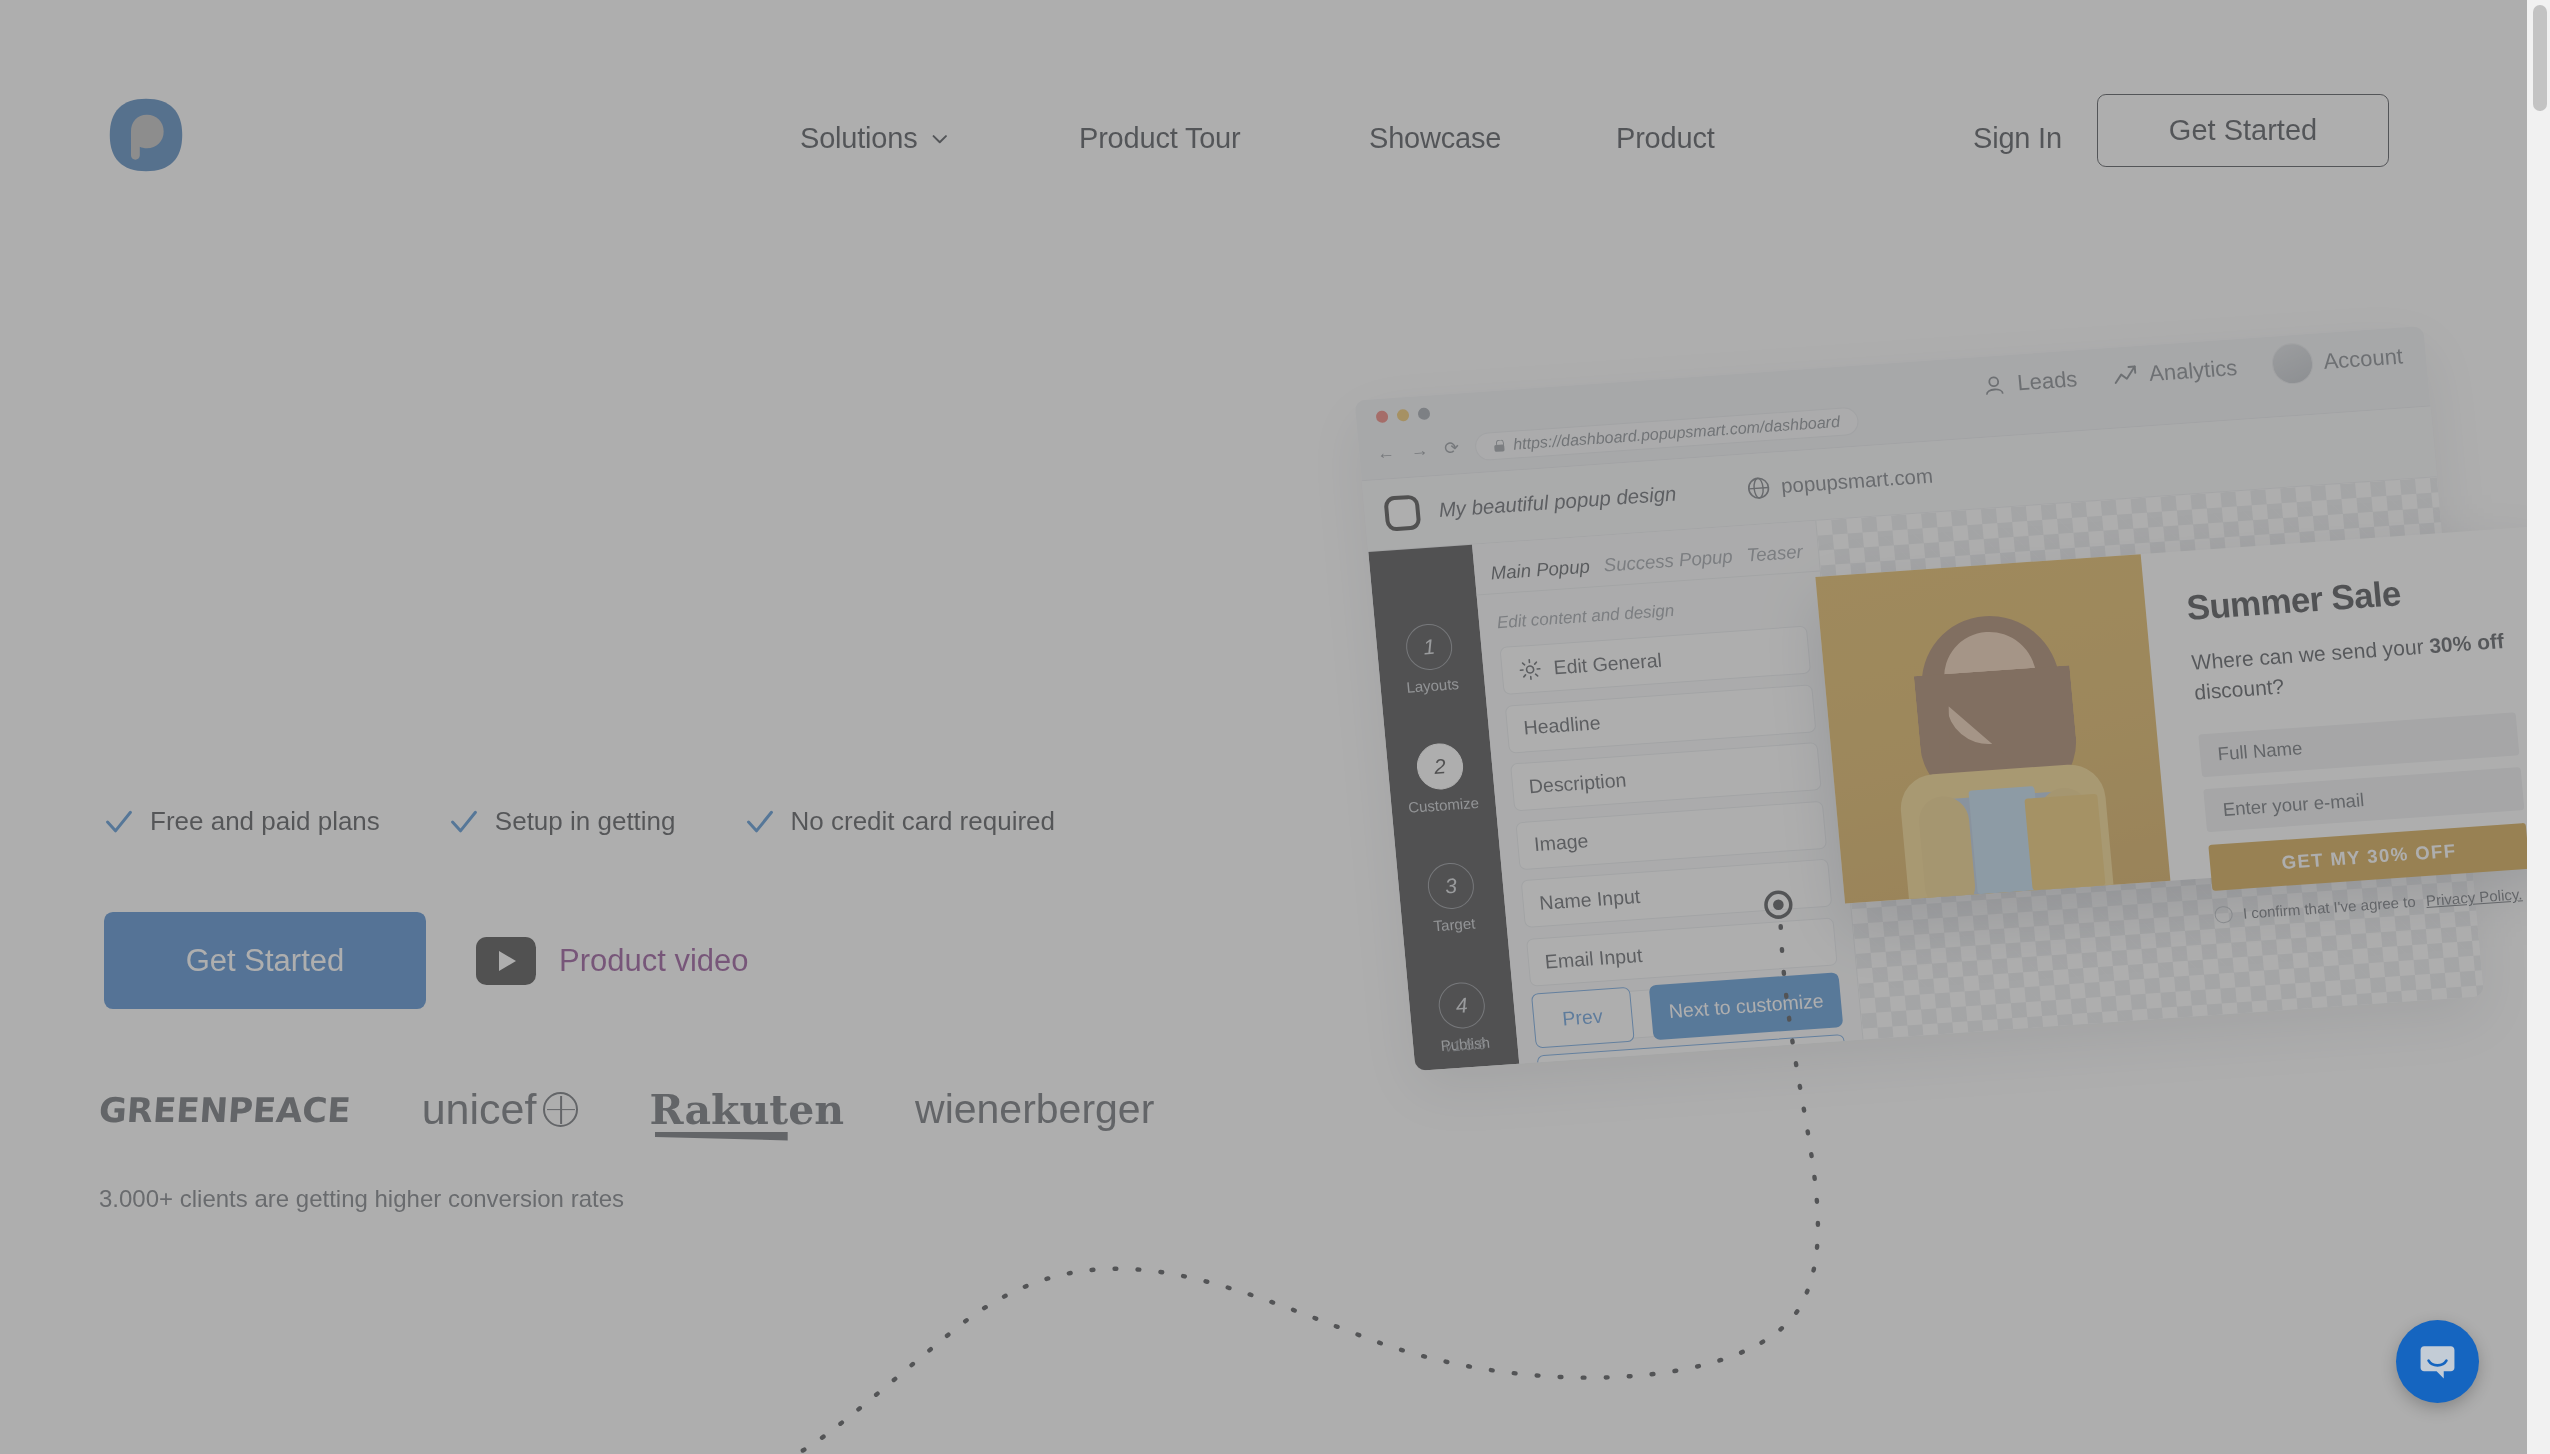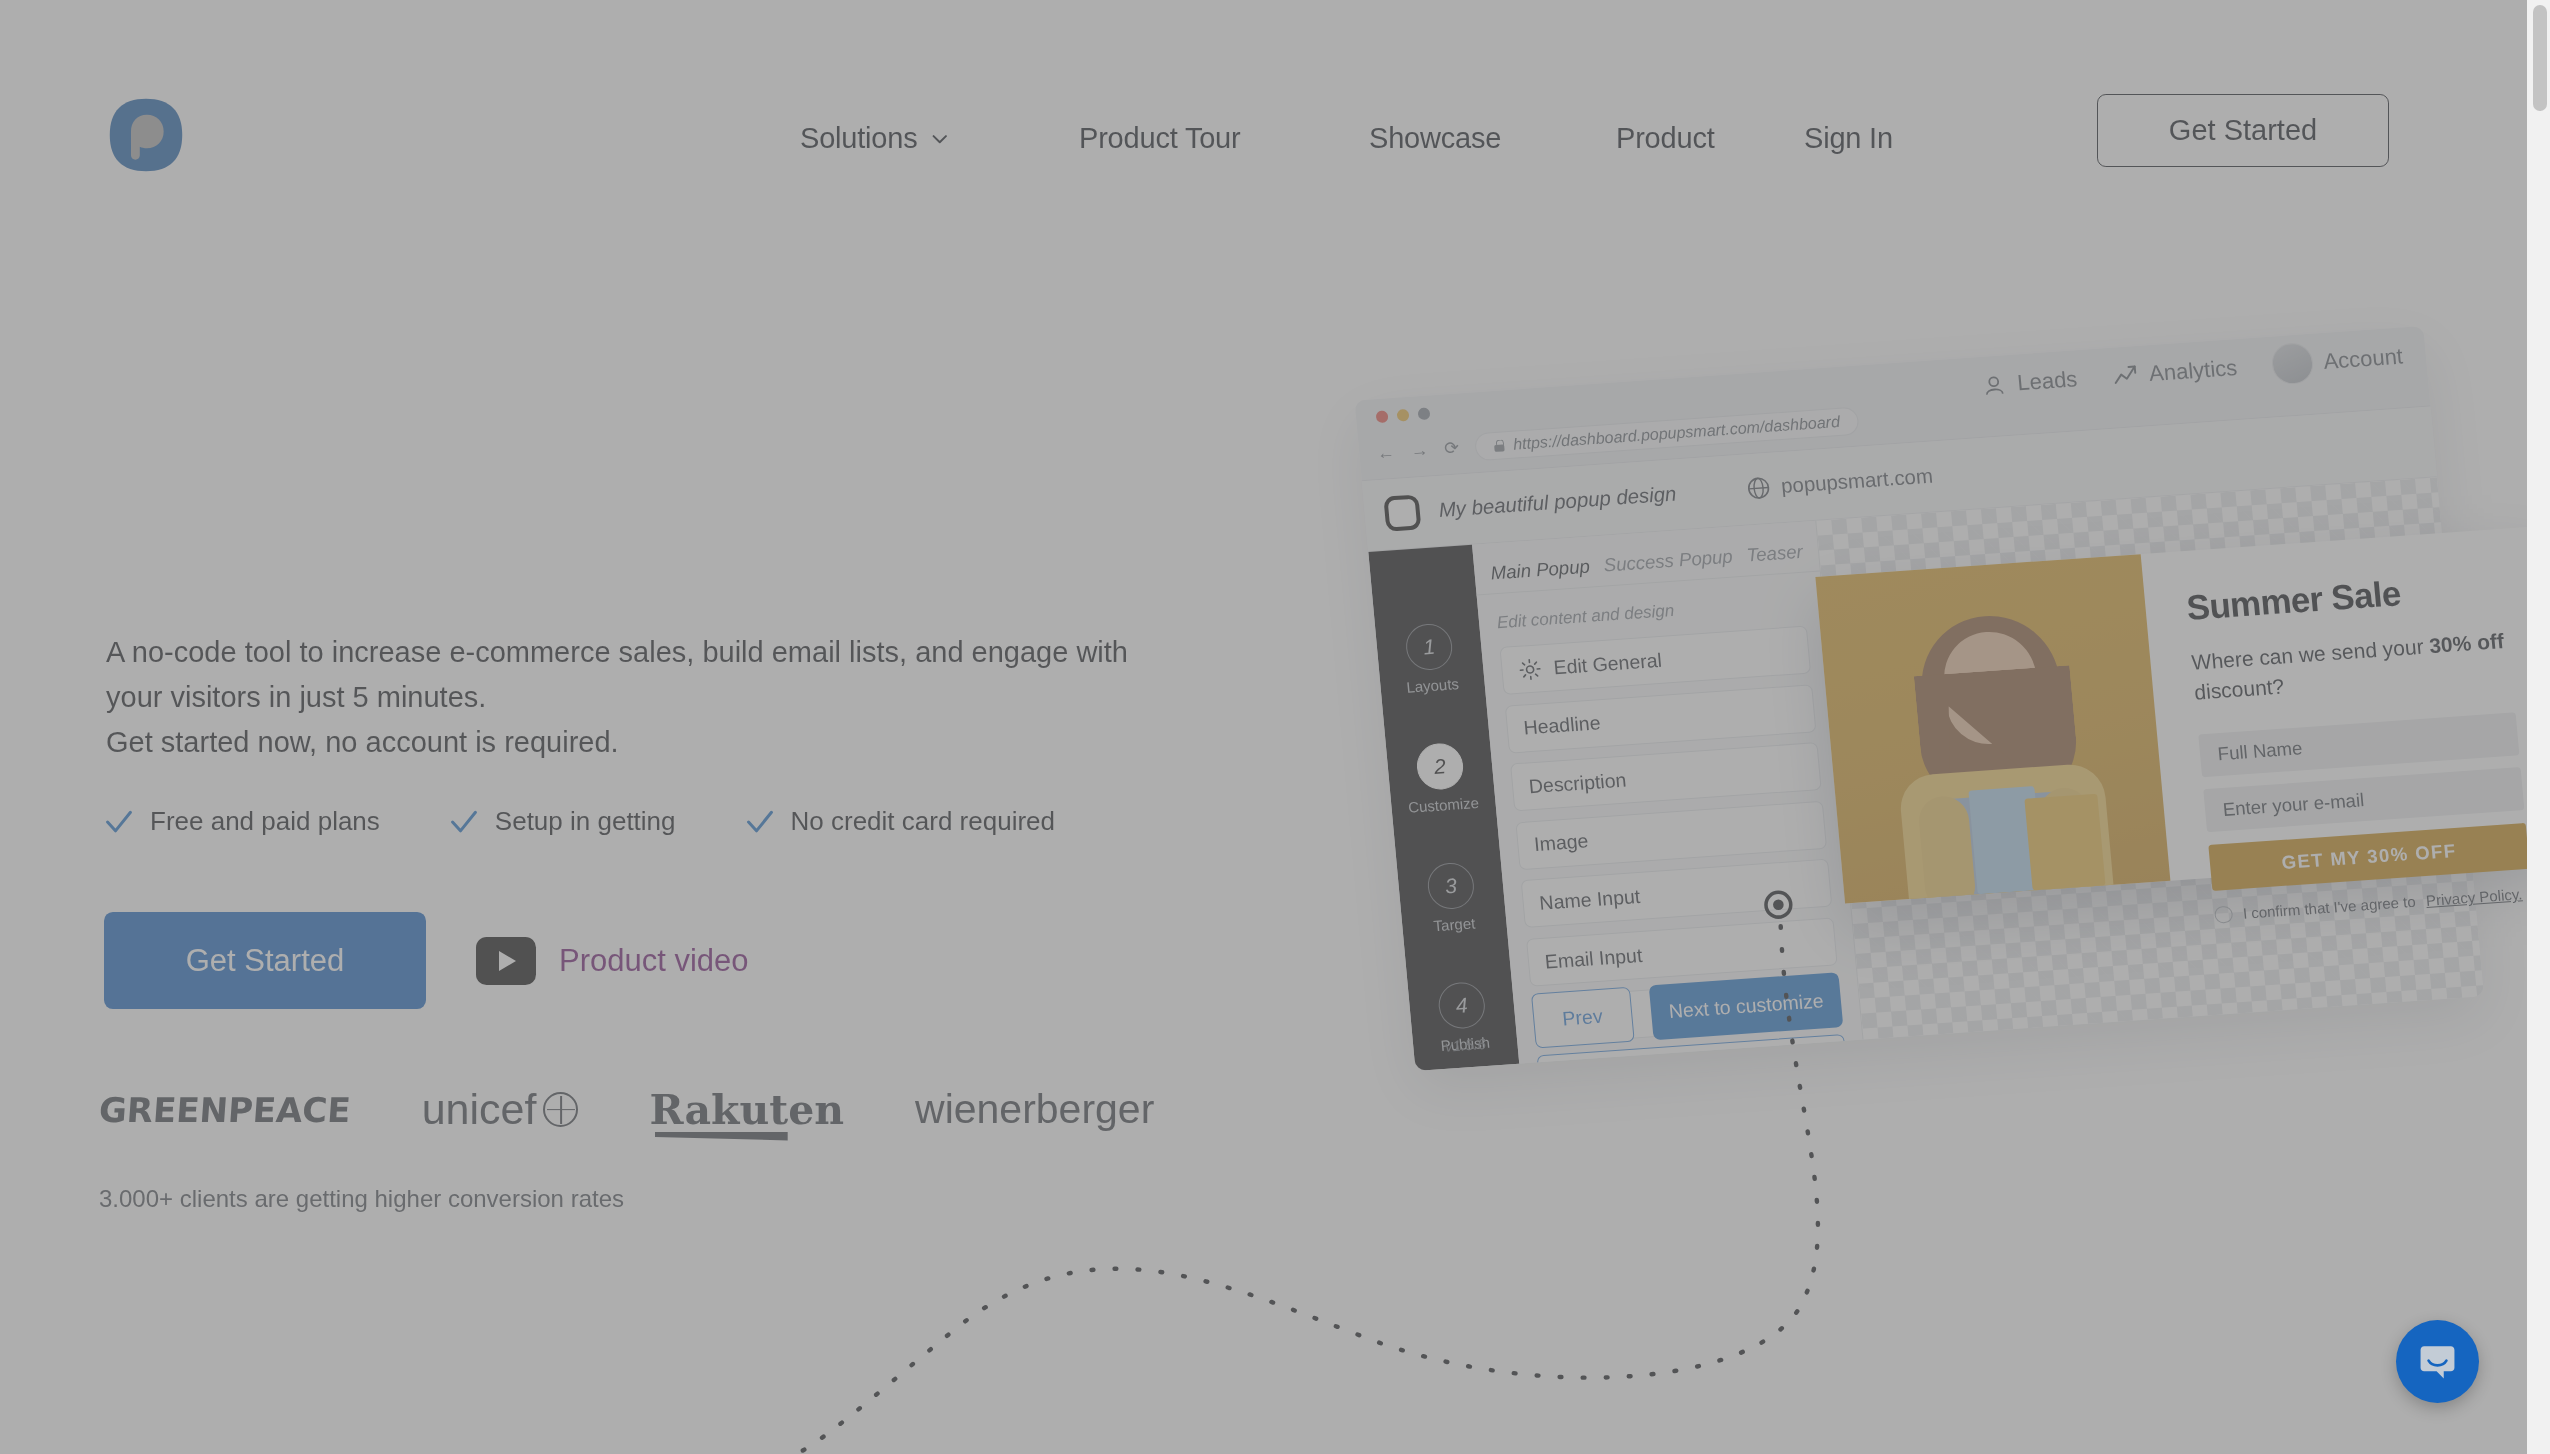--- a/index.html
+++ b/index.html
@@ -56,21 +56,21 @@
     position: absolute; top: 122px;
     font-size: 29px; color: #11161f;
     letter-spacing: -0.2px;
     white-space: nowrap;
     justify-content: center;
   }
   .nav-solutions  { left: 800px; display:flex; align-items:center; gap: 12.4px; }
   .nav-tour       { left: 1079px; }
   .nav-showcase   { left: 1369px; }
   .nav-pricing    { left: 1616px; }
-  .nav-signin     { left: 1804px; }
+  .nav-signin     { left: 1973px; }
   .chev { display:inline-block; width: 19.5px; height: 19.5px; }
   .chev svg { display:block; width:19.5px; height:19.5px; }
 
   #get-started-nav {
     position: absolute; left: 2097px; top: 94px;
     width: 292px; height: 73px;
     border: 1.8px solid #12161d;
     border-radius: 8.9px;
     display: flex; align-items: center; justify-content: center;
     font-size: 29px; color: #11161f;
@@ -499,22 +499,20 @@
     </div>
     <div class="nav nav-tour">Product Tour</div>
     <div class="nav nav-showcase">Showcase</div>
     <div class="nav nav-pricing">Product</div>
     <div class="nav nav-signin">Sign In</div>
 
     <div id="get-started-nav">Get Started</div>
   </div>
 
 
-  <div id="hero-sub" style="white-space: pre-line;">A no-code tool to increase e-commerce sales, build email lists, and engage with your visitors in just 5 minutes.
-Get started now, no account is required.</div>
 
   <div id="features">
     <div class="feature">
       <span class="check">
         <svg viewBox="0 0 34 34">
             <path d="M4 17 L13 27 L30 6" fill="none" stroke="#1a6fc4" stroke-width="3.4" stroke-linecap="round" stroke-linejoin="round"></path>
           </svg>
       </span>
       <span>Free and paid plans</span>
     </div>

